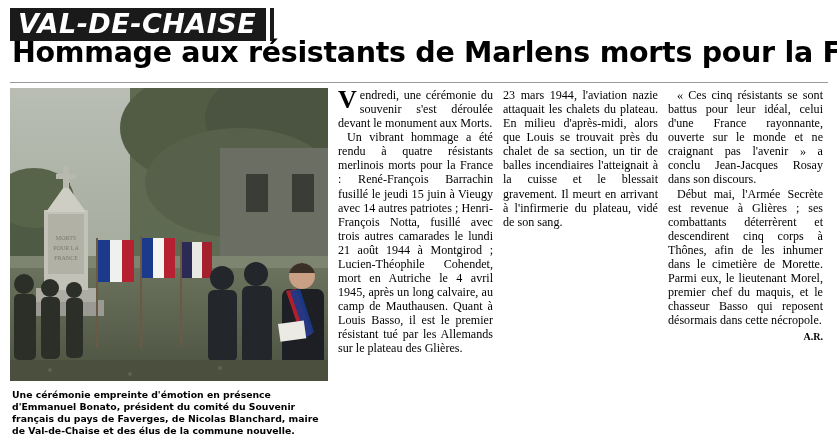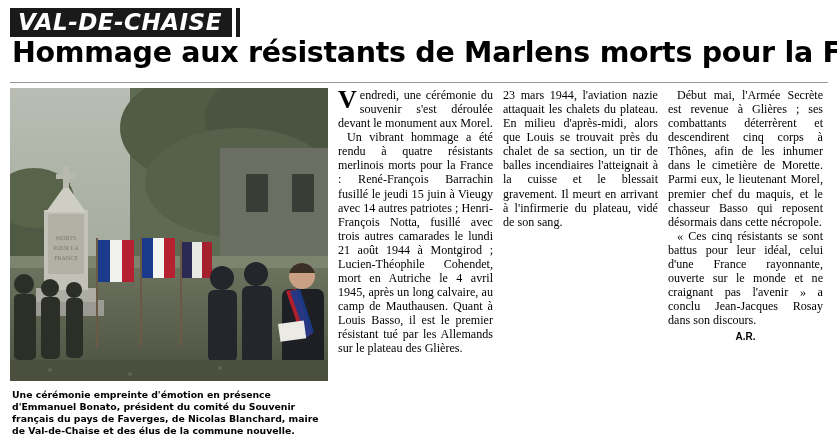--- a/index.html
+++ b/index.html
@@ -23,21 +23,21 @@
     top: 8px;
     display: flex;
     align-items: stretch;
   }
   .kicker {
     background: #1a1a1a;
     color: #ffffff;
     font-family: "DejaVu Sans", sans-serif;
     font-weight: bold;
     font-style: italic;
-    font-size: 23px;
+    font-size: 27px;
     letter-spacing: 0.5px;
     padding: 2px 10px 3px 8px;
     line-height: 1.05;
   }
   .kicker-bar {
     width: 4px;
     background: #1a1a1a;
     margin-left: 4px;
   }
 
@@ -131,24 +131,24 @@
     float: left;
     font-family: "Liberation Serif", serif;
     font-weight: bold;
     font-size: 26px;
     line-height: 0.86;
     padding: 1px 2px 0 0;
     margin-right: 1px;
   }
 
   .signature {
-    font-family: Liberation Sans, sans-serif;
+    font-family: Liberation Serif, serif;
     font-weight: bold;
     font-size: 10px;
-    text-align: center;
+    text-align: right;
     margin-top: 4px;
   }
 </style>
 </head>
 <body>
 
 <div class="page">
 
   <div class="kicker-wrap">
     <div class="kicker">VAL-DE-CHAISE</div>
@@ -247,28 +247,28 @@
         <circle cx="120" cy="286" r="2" fill="#5d6450"></circle>
         <circle cx="210" cy="280" r="2" fill="#5d6450"></circle>
       </svg>
     </div>
     <div class="caption">Une cérémonie empreinte d'émotion en présence d'Emmanuel Bonato, président du comité du Souvenir français du pays de Faverges, de Nicolas Blanchard, maire de Val-de-Chaise et des élus de la commune nouvelle.</div>
     <div class="credit">Photo Alain DANTON</div>
   </div>
 
   <div class="col" id="col1">
     <p class="first dropcap-para">
-      <span class="dropcap">V</span><span>endredi, une cérémonie du souvenir s'est déroulée devant le monument aux Morel.</span>
+      <span class="dropcap">V</span><span>endredi, une cérémonie du souvenir s'est déroulée devant le monument aux Morts.</span>
     </p>
     <p>Un vibrant hommage a été rendu à quatre résistants merlinois morts pour la France : René-François Barrachin fusillé le jeudi 15 juin à Vieugy avec 14 autres patriotes ; Henri-François Notta, fusillé avec trois autres camarades le lundi 21 août 1944 à Montgirod ; Lucien-Théophile Cohendet, mort en Autriche le 4 avril 1945, après un long calvaire, au camp de Mauthausen. Quant à Louis Basso, il est le premier résistant tué par les Allemands sur le plateau des Glières.</p>
   </div>
 
   <div class="col" id="col2">
     <p class="first">23 mars 1944, l'aviation nazie attaquait les chalets du plateau. En milieu d'après-midi, alors que Louis se trouvait près du chalet de sa section, un tir de balles incendiaires l'atteignait à la cuisse et le blessait gravement. Il meurt en arrivant à l'infirmerie du plateau, vidé de son sang.</p>
   </div>
 
   <div class="col" id="col3">
+    <p>« Ces cinq résistants se sont battus pour leur idéal, celui d'une France rayonnante, ouverte sur le monde et ne craignant pas l'avenir » a conclu Jean-Jacques Rosay dans son discours.</p>
     <p>Début mai, l'Armée Secrète est revenue à Glières ; ses combattants déterrèrent et descendirent cinq corps à Thônes, afin de les inhumer dans le cimetière de Morette. Parmi eux, le lieutenant Morel, premier chef du maquis, et le chasseur Basso qui reposent désormais dans cette nécropole.</p>
-    <p>« Ces cinq résistants se sont battus pour leur idéal, celui d'une France rayonnante, ouverte sur le monde et ne craignant pas l'avenir » a conclu Jean-Jacques Rosay dans son discours.</p>
     <div class="signature">A.R.</div>
   </div>
 
 </div>
 
 </body></html>

